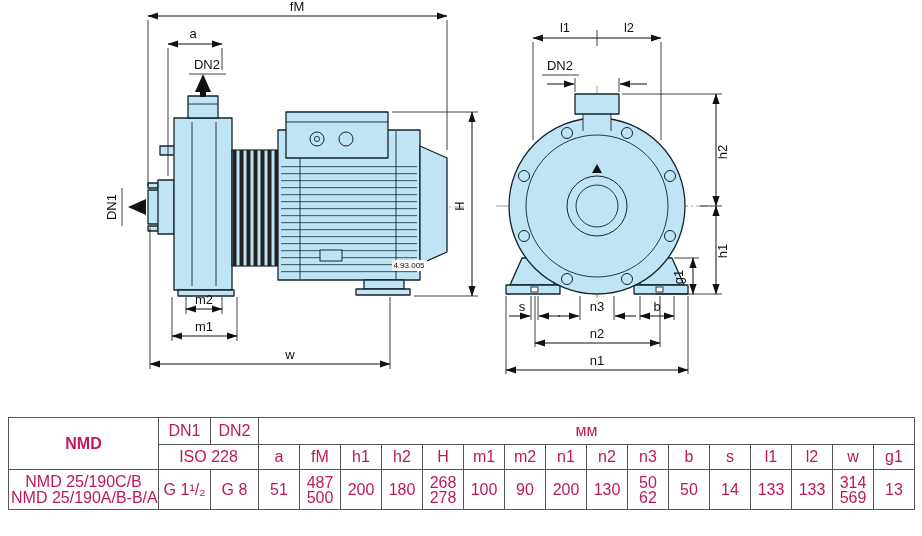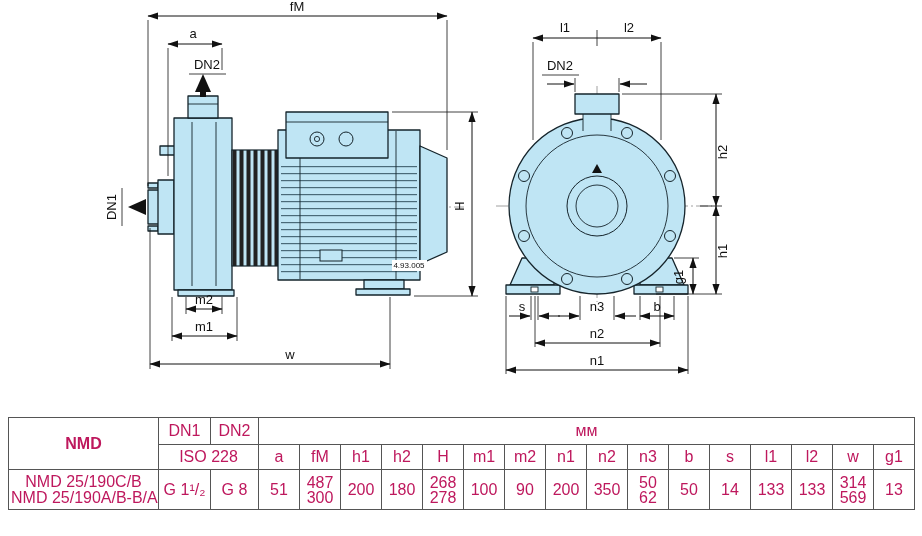--- a/index.html
+++ b/index.html
@@ -306,32 +306,32 @@
     <tr class="data">
       <td class="models">
         <div>NMD 25/190C/B</div>
         <div>NMD 25/190A/B-B/A</div>
       </td>
       <td>G 1¹/₂</td>
       <td>G 8</td>
       <td>51</td>
       <td class="stack">
         <div>487</div>
-            <div>300</div>
+            <div>500</div>
       </td>
       <td>200</td>
       <td>180</td>
       <td class="stack">
         <div>268</div>
             <div>278</div>
       </td>
       <td>100</td>
       <td>90</td>
       <td>200</td>
-      <td>350</td>
+      <td>130</td>
       <td class="stack">
         <div>50</div>
             <div>62</div>
       </td>
       <td>50</td>
       <td>14</td>
       <td>133</td>
       <td>133</td>
       <td class="stack">
         <div>314</div>

